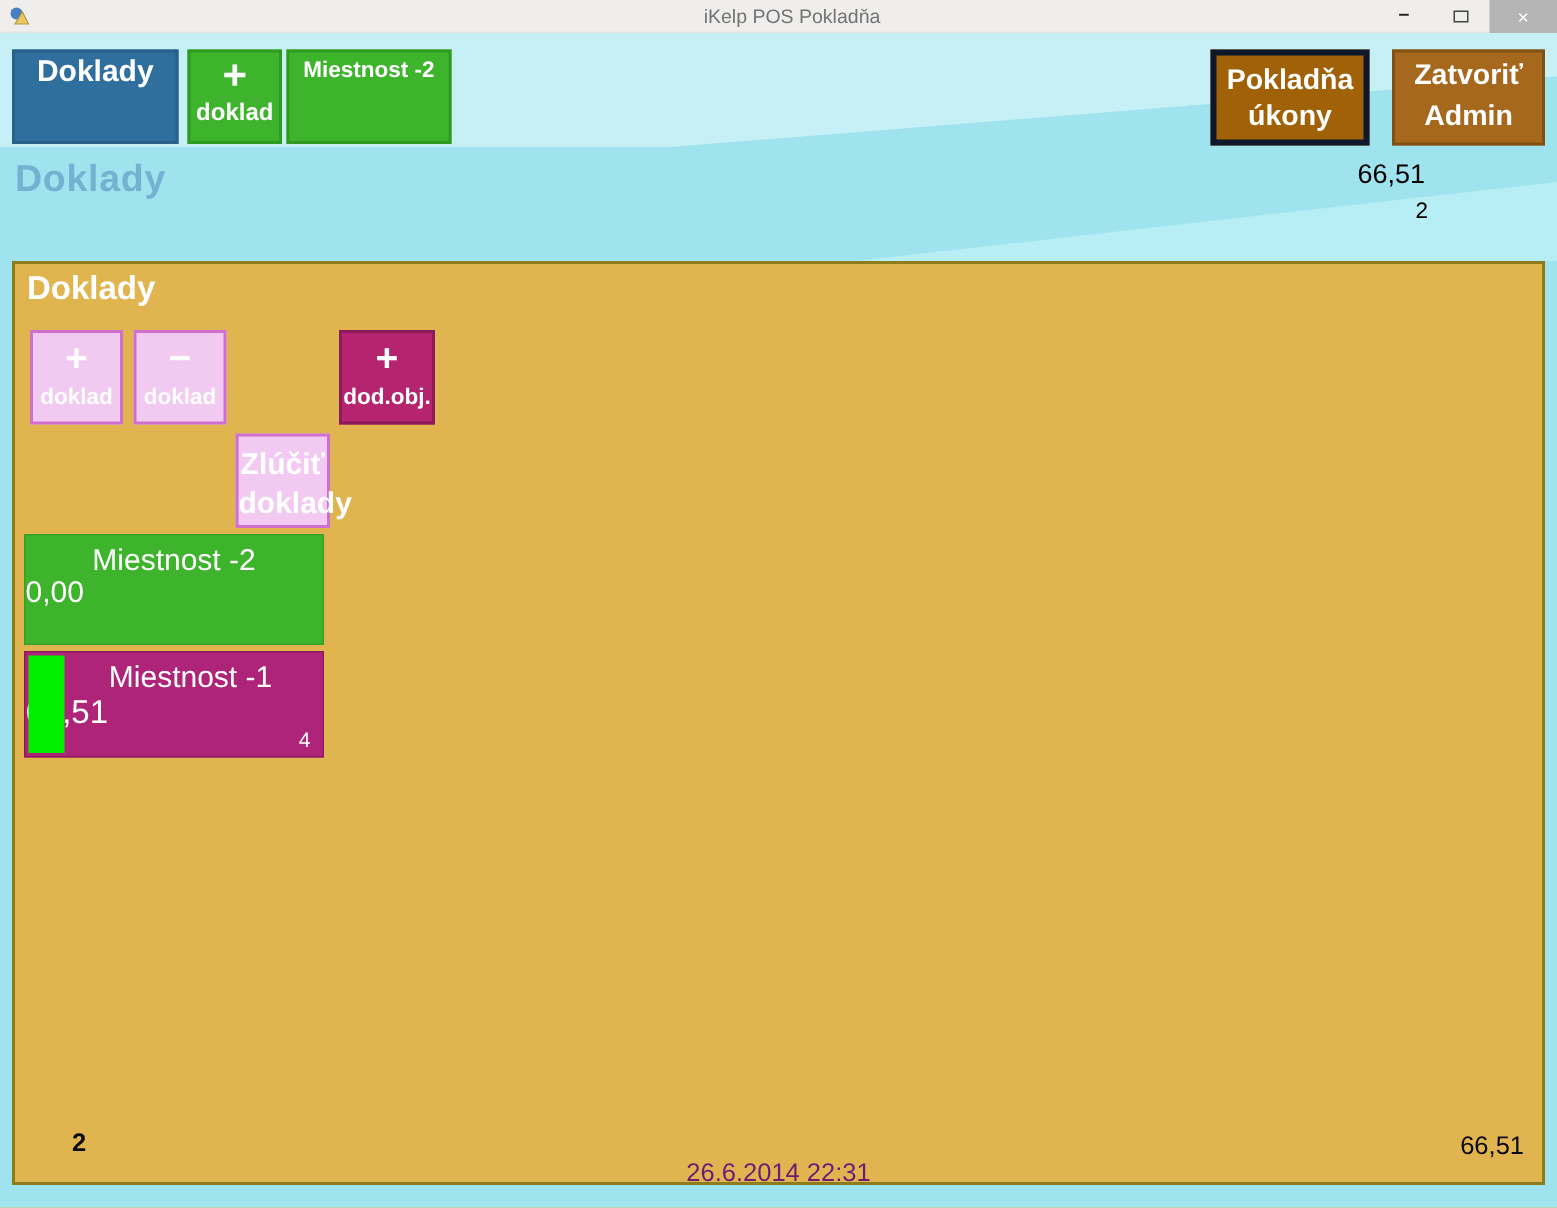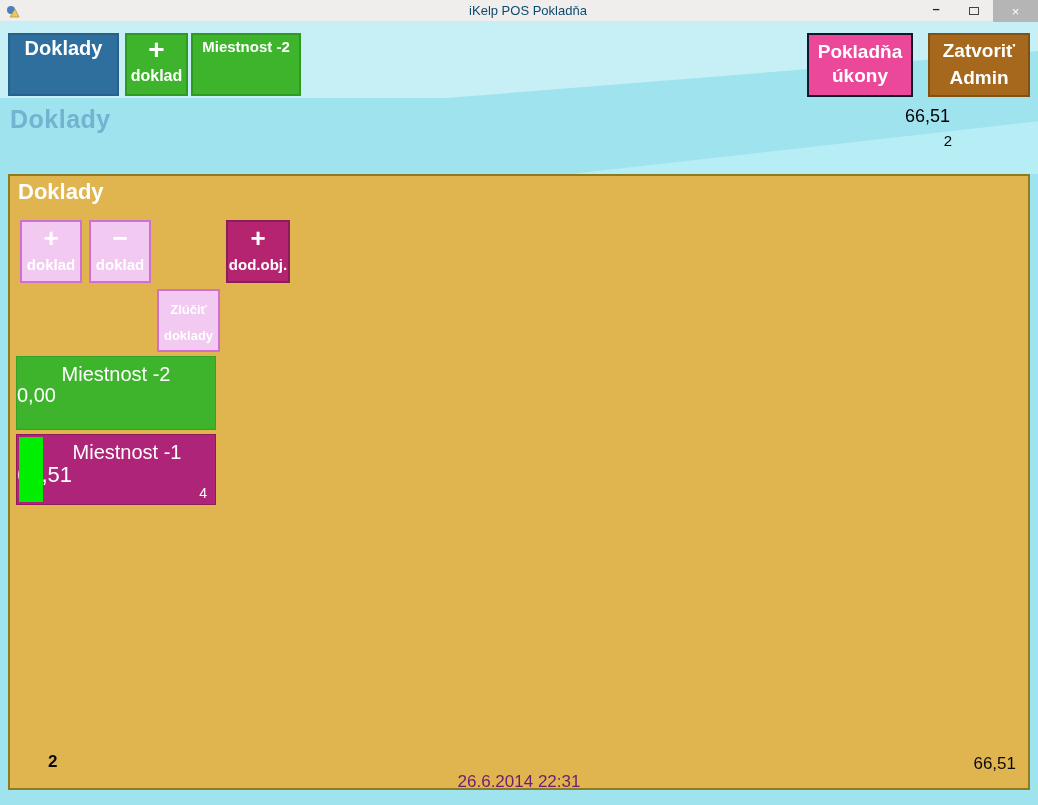--- a/index.html
+++ b/index.html
@@ -12,21 +12,21 @@
 
   
   .titlebar {
     position:absolute; left:0; top:0; width:1038px; height:22px;
     background:#efeeec; display:flex; align-items:center;
     border-bottom:1px solid #e3e2e0;
   }
   .app-icon { width:14px; height:13px; margin-left:6px; display:inline-block; }
   .titlebar-title {
     position:absolute; left:0; right:0; text-align:center;
-    font-size:13px; color:#0c4a6e; pointer-events:none;padding-left:18px;
+    font-size:13px; color:#737373; pointer-events:none;padding-left:18px;
   }
   .win-controls { position:absolute; right:0; top:0; height:22px; display:flex; }
   .win-btn {
     width:38px; height:22px; display:flex; align-items:center; justify-content:center;
     font-size:13px; color:#222; cursor:default;
   }
   .win-btn.minimize { font-weight:bold; padding-bottom:6px; }
   .max-glyph { display:inline-block; width:10px; height:8px; border:1px solid #444; background:transparent; }
   .win-btn.close { width:45px; background:#b5b5b5; color:#fff; font-size:13px; }
 
@@ -52,21 +52,21 @@
   .btn-add-doklad {
     left:125px; width:63px; height:63px; background:#3eb42d; border:2px solid #2f9a20;
   }
   .btn-add-doklad .plus { font-size:28px; line-height:26px; display:block; margin-top:2px; }
   .btn-add-doklad .lbl  { font-size:16px; display:block; margin-top:4px; }
   .btn-miestnost {
     left:191px; width:110px; height:63px; background:#3eb42d; border:2px solid #2f9a20;
     font-size:15px; padding-top:3px;
   }
   .btn-pokladna {
-    left:807px; width:106px; height:64px; background:#ec4899; border:2px solid #0f172a;
+    left:807px; width:106px; height:64px; background:#a16207; border:4px solid #0f172a;
     font-size:19px; line-height:24px; padding-top:5px;
   }
   .btn-zatvorit {
     left:928px; width:102px; height:64px; background:#a5681c; border:2px solid #815013;
     font-size:19px; line-height:27px; padding-top:2px;
   }
 
   
   .header-ghost-title {
     position:absolute; left:10px; top:105px; font-size:25px; font-weight:bold;
@@ -88,21 +88,21 @@
     position:absolute; text-align:center; color:#fff; font-weight:bold; cursor:pointer;
   }
   .pinkish { background:#f2c9f0; border:2px solid #cf6fce; }
   .magenta { background:#b5246e; border:2px solid #8c1b5e; }
   .sq-btn .plus  { font-size:26px; line-height:24px; display:block; margin-top:4px; }
   .sq-btn .minus { font-size:26px; line-height:24px; display:block; margin-top:4px; }
   .sq-btn .lbl   { font-size:15px; display:block; margin-top:6px; }
   .btn-plus-doklad  { left:10px;  top:44px;  width:62px; height:63px; }
   .btn-minus-doklad { left:79px;  top:44px;  width:62px; height:63px; }
   .btn-dod-obj      { left:216px; top:44px;  width:64px; height:63px; }
-  .btn-merge        { left:147px; top:113px; width:63px; height:63px; font-size:13px; line-height:26px; padding-top:6px; }
+  .btn-merge        { left:147px; top:113px; width:63px; height:63px; font-size:20px; line-height:26px; padding-top:6px; }
 
   
   .room {
     position:absolute; left:6px; width:200px; color:#fff; cursor:pointer;
   }
   .room-green { top:180px; height:74px; background:#3eb42d; border:1px solid #35a026; }
   .room-magenta { top:258px; height:71px; background:#ae2478; border:1px solid #8c1b5e; }
   .room-name { font-size:20px; text-align:center; margin-top:6px; }
   .room-magenta .room-name { padding-left:22px; }
   .room-amount { font-size:20px; padding-right:8px; margin-top:-2px; }

